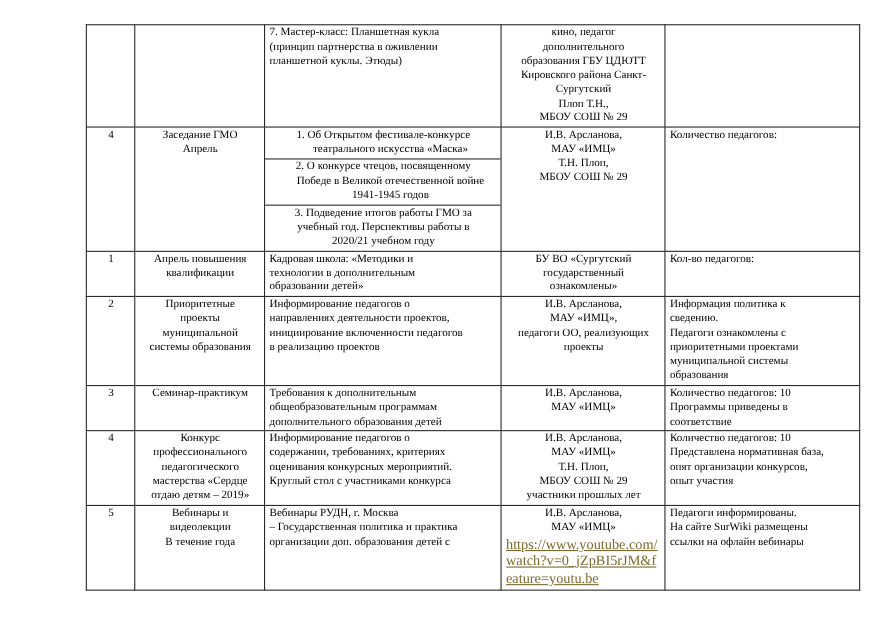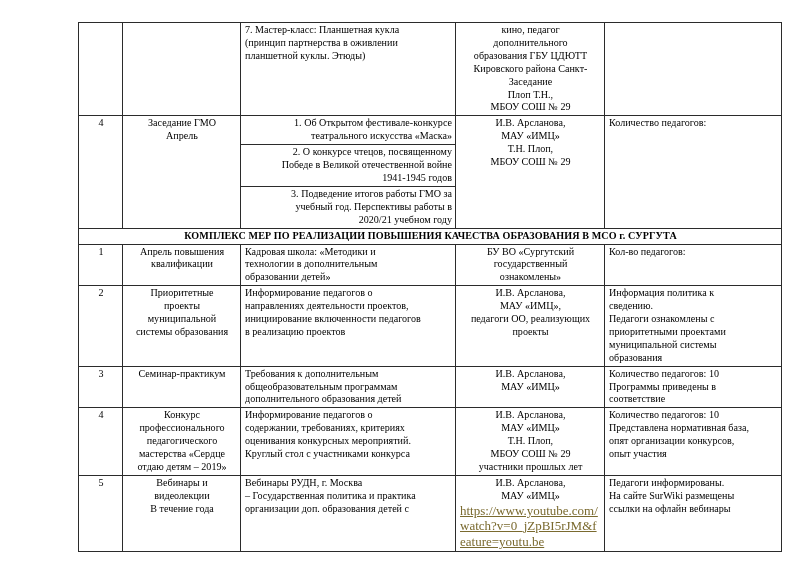--- a/index.html
+++ b/index.html
@@ -53,21 +53,21 @@
     border-collapse: collapse;
     table-layout: fixed;
     margin: -1px -4px -1px -5px;
     width: calc(100% + 9px);
   }
   table.sub td {
     border: 0;
     border-bottom: 1px solid #2b2b2b;
     padding: 1px 3px 1px 4px;
     vertical-align: top;
-    text-align: right;
+    text-align: center;
   }
   table.sub tr:last-child td { border-bottom: 0; }
 
   .banner {
     text-align: center;
     font-weight: bold;
     letter-spacing: 0.1px;
     padding-top: 1px;
     padding-bottom: 1px;
     white-space: nowrap;
@@ -116,21 +116,21 @@
         <td class="left">
           <span class="ln hang2">7.  Мастер-класс: Планшетная кукла</span>
           <span class="ln">(принцип партнерства в оживлении</span>
           <span class="ln">планшетной куклы. Этюды)</span>
         </td>
         <td class="center">
           <span class="ln">кино, педагог</span>
           <span class="ln">дополнительного</span>
           <span class="ln">образования ГБУ ЦДЮТТ</span>
           <span class="ln">Кировского района Санкт-</span>
-          <span class="ln">Заседание</span>
+          <span class="ln">Сургутский</span>
           <span class="ln">Плоп Т.Н.,</span>
           <span class="ln">МБОУ СОШ № 29</span>
         </td>
         <td class="left"></td>
       </tr>
 
       <tr>
         <td class="num">4</td>
         <td class="center">
           <span class="ln">Заседание ГМО</span>
@@ -164,23 +164,20 @@
         </td>
         <td class="center">
           <span class="ln">И.В. Арсланова,</span>
           <span class="ln">МАУ «ИМЦ»</span>
           <span class="ln">Т.Н. Плоп,</span>
           <span class="ln">МБОУ СОШ № 29</span>
         </td>
         <td class="left">Количество педагогов:</td>
       </tr>
 
-      <tr>
-        <td class="banner" colspan="5">КОМПЛЕКС МЕР ПО РЕАЛИЗАЦИИ ПОВЫШЕНИЯ КАЧЕСТВА ОБРАЗОВАНИЯ В МСО г. СУРГУТА</td>
-      </tr>
 
       <tr>
         <td class="num">1</td>
         <td class="center">
           <span class="ln">Апрель повышения</span>
           <span class="ln">квалификации</span>
         </td>
         <td class="left">
           <span class="ln">Кадровая  школа: «Методики и</span>
           <span class="ln">технологии в дополнительным</span>

